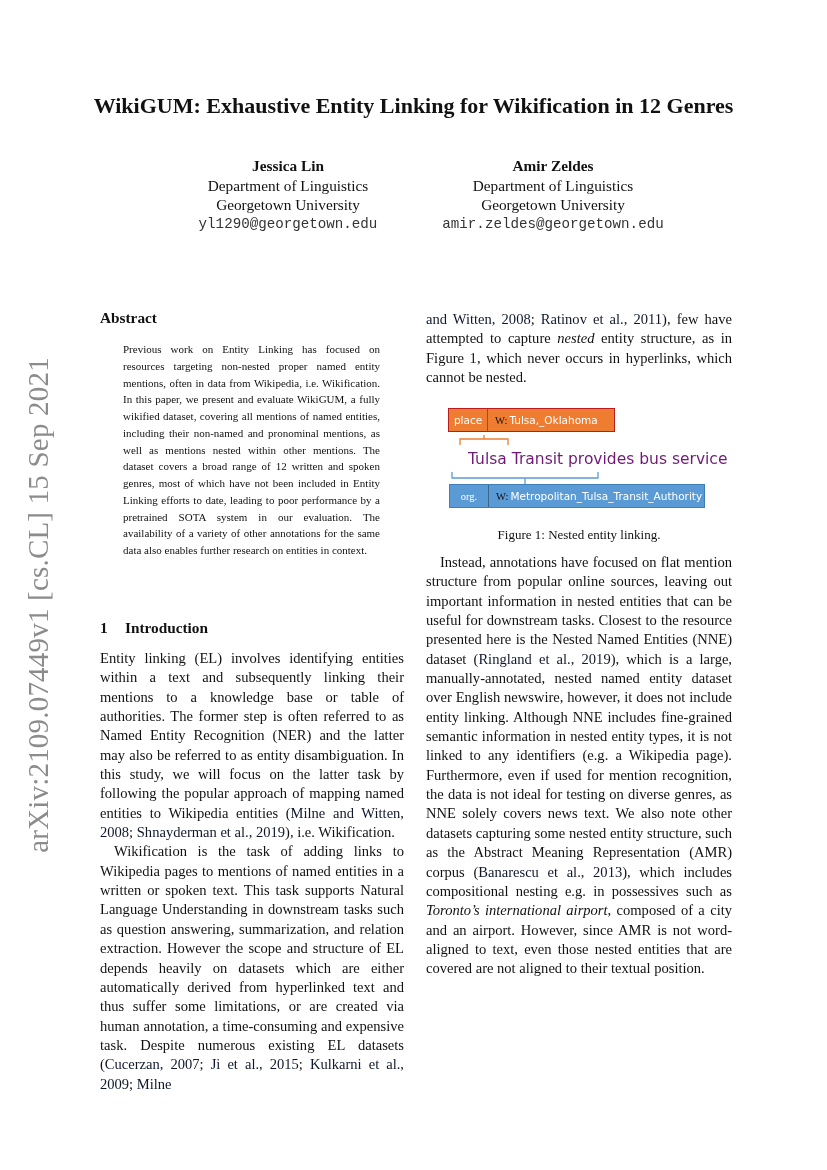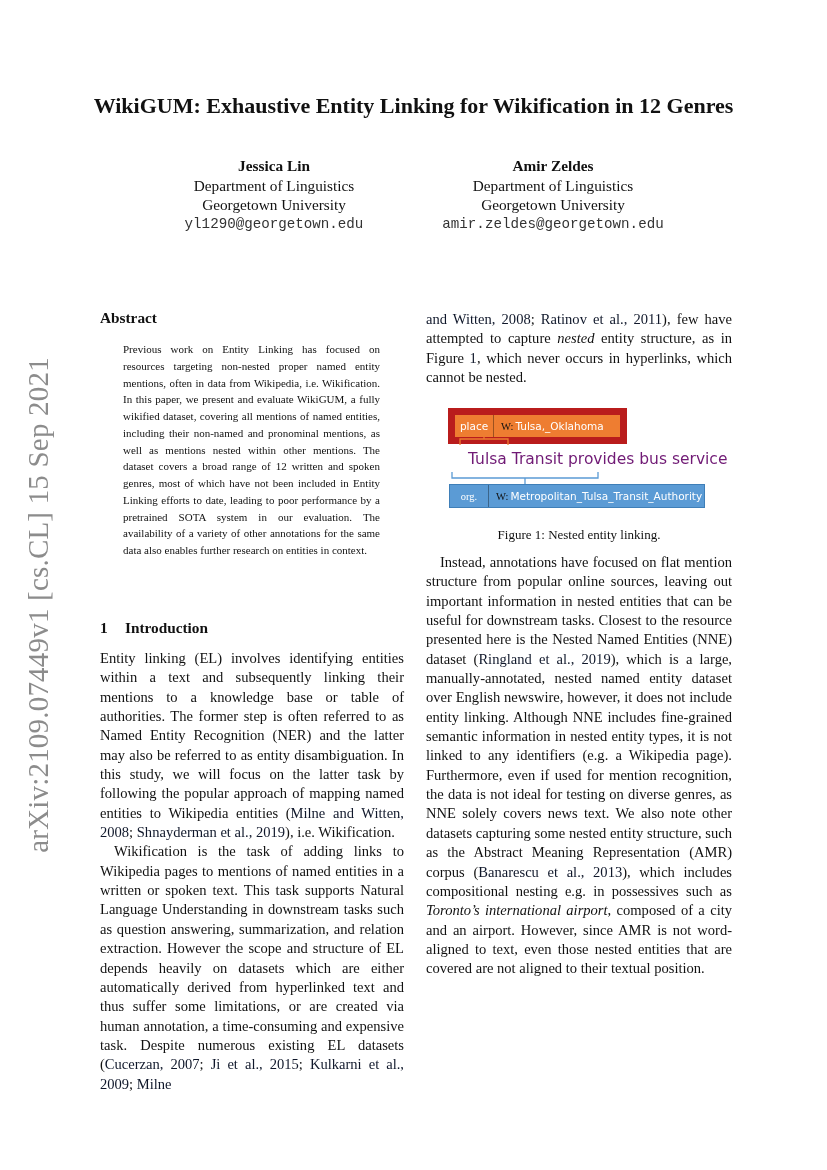--- a/index.html
+++ b/index.html
@@ -7,42 +7,42 @@
          font-family: "Liberation Serif", "DejaVu Serif", serif; color: #111; }
   .arxiv-stamp { position: absolute; left: 18px; top: 363px; width: 40px; height: 484px; }
   .arxiv-stamp span { position: absolute; left: 50%; top: 50%;
     transform: translate(-50%, -50%) rotate(-90deg); white-space: nowrap;
     font-family: "Liberation Serif", serif; font-size: 29px; color: #8c8c8c; letter-spacing: 0.2px; }
   .title { position: absolute; left: 0; width: 827px; top: 93px; text-align: center;
     font-weight: bold; font-size: 22px; }
   .author { position: absolute; top: 156px; width: 280px; text-align: center; font-size: 15.3px; line-height: 19.7px; }
   .author .name { font-weight: bold; }
   .author .email { font-family: "Liberation Mono", monospace; font-size: 14.2px; color: #333; }
-  .author.a1 { left: 134px; }
+  .author.a1 { left: 148px; }
   .author.a2 { left: 413px; }
   .col { position: absolute; font-size: 14.55px; line-height: 19.35px; text-align: justify; }
   .col p { margin: 0; }
   .col.left { left: 100px; width: 304px; }
   .col.right { left: 426px; width: 306px; }
   .abstract-heading { position: absolute; left: 100px; width: 304px; top: 309px; text-align: left;
     font-weight: bold; font-size: 15.3px; }
   .abstract-body { position: absolute; left: 123px; width: 257px; top: 341px;
     font-size: 11px; line-height: 16.75px; text-align: justify; }
   .abstract-body p { margin: 0; }
   .section-heading { position: absolute; left: 100px; top: 619px; font-weight: bold; font-size: 15.3px; }
   .section-heading .num { display: inline-block; width: 25px; }
   .indent { text-indent: 14px; }
   .cite { color: #0f172a; }
   .figure { position: absolute; left: 448px; top: 408px; width: 270px; height: 100px; }
   .fig-box { position: absolute; display: flex; height: 22px; font-family: "DejaVu Sans", sans-serif;
     font-size: 10.5px; color: #fff; }
   .fig-box .tag { display: flex; align-items: center; justify-content: center; border-right: 1px solid rgba(0,0,0,0.35); }
   .fig-box .wiki { display: flex; align-items: center; padding-left: 7px; }
   .fig-box .wiki .w { font-family: "Liberation Serif", serif; color: #111; margin-right: 2px; }
-  .fig-box.place { left: 0; top: 0; width: 165px; background: #ee7d31; border: 7px solid #b91c1c; }
+  .fig-box.place { left: 0; top: 0; width: 165px; background: #ee7d31; border: 1px solid #b91c1c; }
   .fig-box.place .tag { width: 38px; }
   .fig-box.org { left: 1px; top: 76px; width: 254px; background: #5b9bd5; border: 1px solid #3f7fb8; }
   .fig-box.org .tag { width: 38px; font-family: Liberation Serif, serif; }
   .fig-sentence { position: absolute; left: 20px; top: 42px; font-family: "DejaVu Sans", sans-serif;
     font-size: 15.5px; color: #701a75; white-space: nowrap; }
   .fig-caption { position: absolute; left: 426px; width: 306px; top: 527px; text-align: center; font-size: 13px; }
   svg.brackets { position: absolute; left: 0; top: 0; overflow: visible; }
 </style>
 </head>
 <body>

